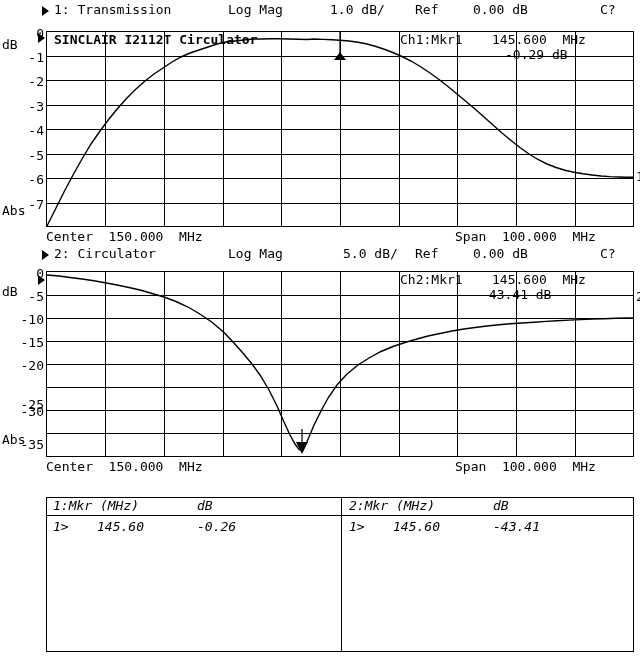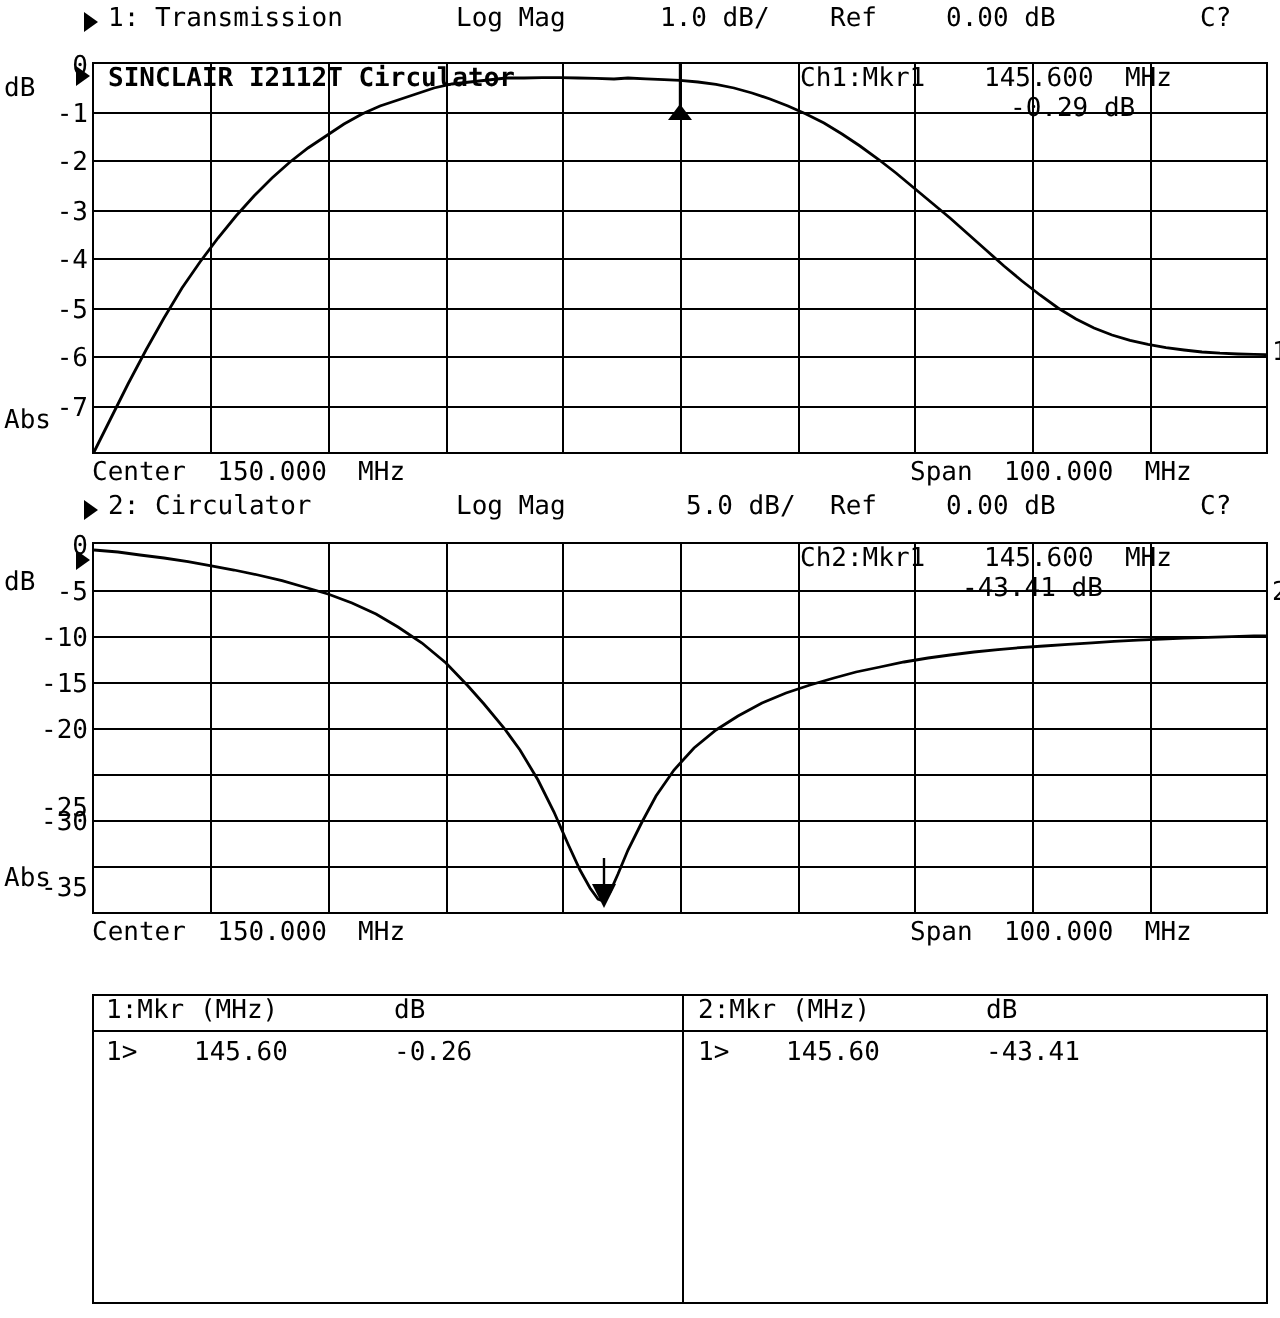--- a/index.html
+++ b/index.html
@@ -88,20 +88,21 @@
 
   
   #mkr-table {
     position: absolute;
     left: 46px;
     top: 497px;
     width: 588px;
     height: 155px;
     border: 1px solid #000;
     box-sizing: border-box;
+    font-style: italic;
   }
   #mkr-divider {
     position: absolute;
     left: 294px;
     top: 0;
     bottom: 0;
     width: 1px;
     background: #000;
   }
   #mkr-hline {

